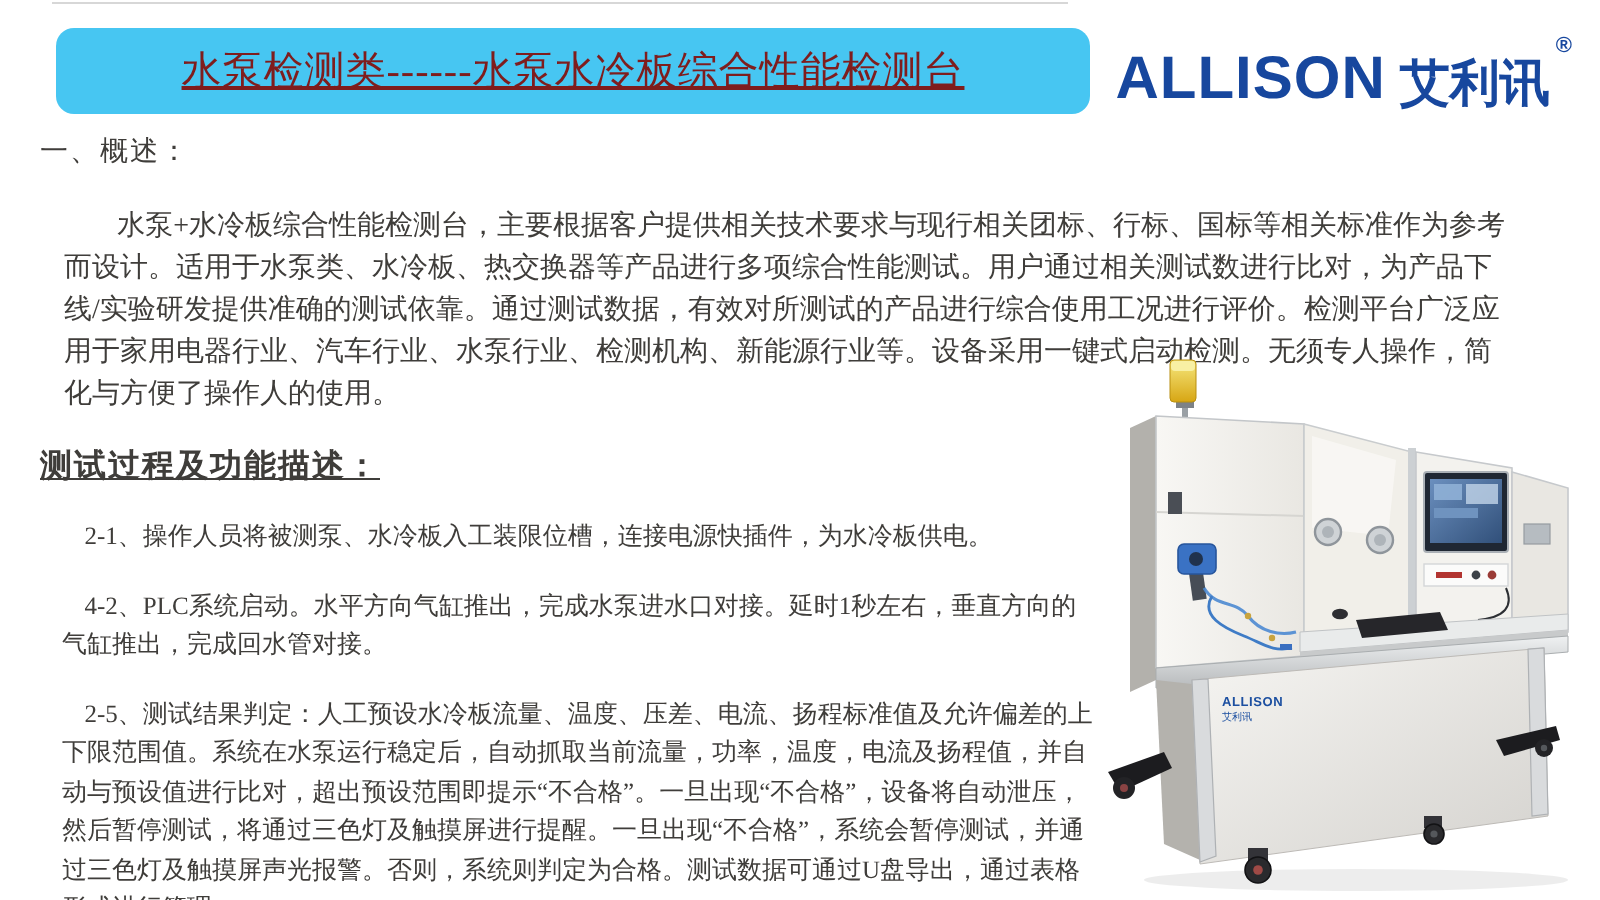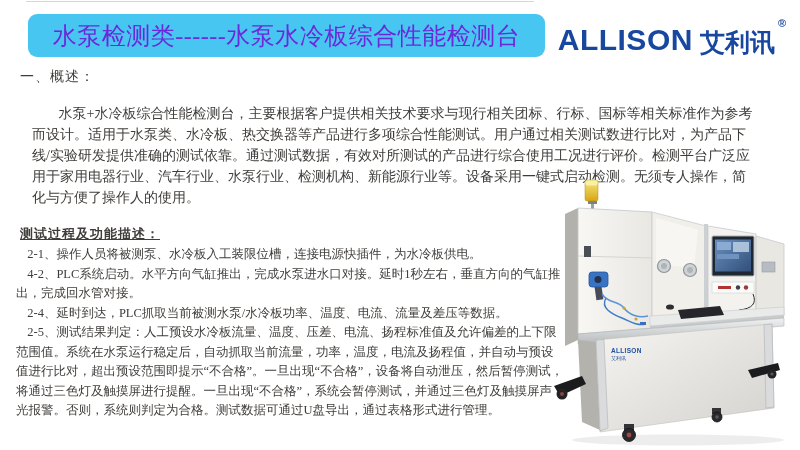--- a/index.html
+++ b/index.html
@@ -2,37 +2,37 @@
 <html><head>
 <meta charset="utf-8">
 <style>
   html,body{margin:0;padding:0;background:#fff;}
   .page{position:relative;width:800px;height:450px;background:#ffffff;overflow:hidden;
         font-family:"Liberation Serif","DejaVu Serif",serif;color:#3f3d3a;}
   .hairline{position:absolute;left:26px;top:1px;width:508px;height:1px;background:#c9c9c9;opacity:.75;}
   
   .title-box{position:absolute;left:28px;top:14px;width:517px;height:43px;border-radius:9px;
              background:#47c6f2;display:flex;align-items:center;justify-content:center;}
-  .title-box span{font-size:24px;font-weight:500;color:#6d28d9;letter-spacing:.5px;white-space:nowrap;}
+  .title-box span{font-size:20px;font-weight:500;color:#7f1d1d;letter-spacing:.5px;white-space:nowrap;text-decoration:underline;}
   .brand{position:absolute;top:25px;right:14px;display:flex;align-items:flex-end;
          font-family:"Liberation Sans","DejaVu Sans",sans-serif;color:#17479e;}
   .brand-en{font-size:30px;font-weight:bold;letter-spacing:.5px;line-height:1;}
   .brand-cn{font-size:25px;font-weight:bold;margin-left:7px;line-height:1.05;}
   .brand-reg{font-size:11px;font-weight:bold;align-self:flex-start;margin:-8px 0 0 3px;}
   
   .content{position:absolute;left:16px;top:64px;}
   .overview{width:754px;font-size:14px;line-height:21px;}
   .overview p{margin:16px;}
   .sec-heading{margin:2px 0 0 4px !important;letter-spacing:1px;font-family:Liberation Serif, serif;}
   .para1{text-indent:1.9em;}
   .para2{text-indent:2.1em;}
   .process{width:548px;font-size:12.5px;line-height:19.5px;margin-top:4px;}
-  .proc-heading{margin:0 0 1px 4px;font-size:13px;font-weight:bold;line-height:20px;
+  .proc-heading{margin:0 0 1px 4px;font-size:16px;font-weight:bold;line-height:20px;
                 text-decoration:underline;letter-spacing:1px;}
-  .process p.step{margin:0;text-indent:0.9em;}
+  .process p.step{margin:15px;text-indent:0.9em;}
   
   .machine{position:absolute;left:548px;top:176px;width:252px;height:274px;}
 </style>
 </head>
 <body>
 
 <div class="page">
   <div class="hairline"></div>
 
   <div class="title-box">
@@ -47,21 +47,20 @@
 
   <div class="content">
     <div class="overview">
       <p class="sec-heading">一、概述：</p>
       <p class="para1">水泵+水冷板综合性能检测台，主要根据客户提供相关技术要求与现行相关团标、行标、国标等相关标准作为参考而设计。适用于水泵类、水冷板、热交换器等产品进行多项综合性能测试。用户通过相关测试数进行比对，为产品下线/实验研发提供准确的测试依靠。通过测试数据，有效对所测试的产品进行综合使用工况进行评价。检测平台广泛应用于家用电器行业、汽车行业、水泵行业、检测机构、新能源行业等。设备采用一键式启动检测。无须专人操作，简化与方便了操作人的使用。</p>
     </div>
     <div class="process">
       <p class="proc-heading">测试过程及功能描述：</p>
       <p class="step">2-1、操作人员将被测泵、水冷板入工装限位槽，连接电源快插件，为水冷板供电。</p>
       <p class="step">4-2、PLC系统启动。水平方向气缸推出，完成水泵进水口对接。延时1秒左右，垂直方向的气缸推出，完成回水管对接。</p>
-      <p class="step">2-4、延时到达，PLC抓取当前被测水泵/水冷板功率、温度、电流、流量及差压等数据。</p>
       <p class="step">2-5、测试结果判定：人工预设水冷板流量、温度、压差、电流、扬程标准值及允许偏差的上下限范围值。系统在水泵运行稳定后，自动抓取当前流量，功率，温度，电流及扬程值，并自动与预设值进行比对，超出预设范围即提示“不合格”。一旦出现“不合格”，设备将自动泄压，然后暂停测试，将通过三色灯及触摸屏进行提醒。一旦出现“不合格”，系统会暂停测试，并通过三色灯及触摸屏声光报警。否则，系统则判定为合格。测试数据可通过U盘导出，通过表格形式进行管理。</p>
 
     </div>
   </div>
 
   <svg class="machine" viewBox="0 0 252 274">
     <defs>
       <linearGradient id="panelG" x1="0" y1="0" x2="1" y2="0">
         <stop offset="0" stop-color="#f8f7f4"></stop>
           <stop offset="1" stop-color="#e9e7e2"></stop>

